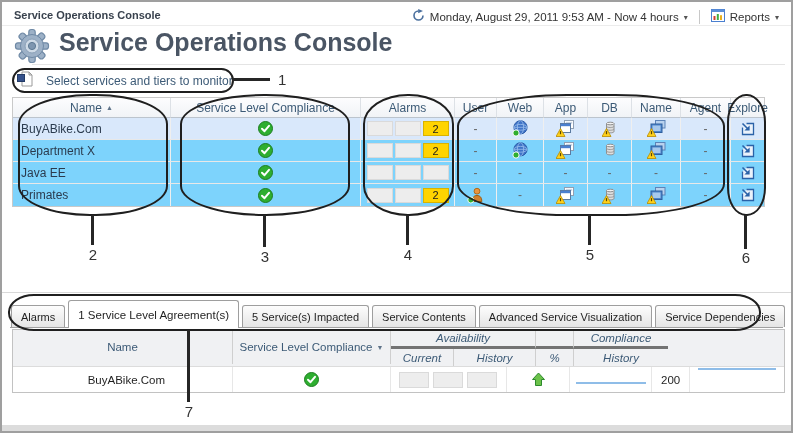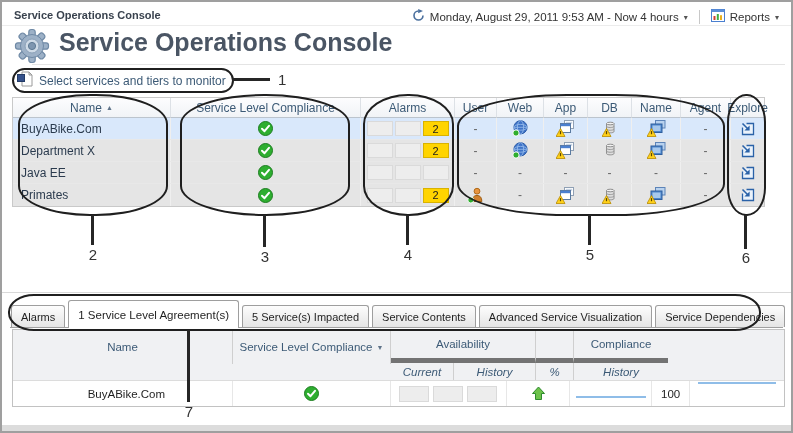--- a/index.html
+++ b/index.html
@@ -13,30 +13,30 @@
   .caret { font-size:8px; color:#555; padding-top:2px; }
   .tb-divider { width:1px; height:14px; background:#c8c8c8; margin:0 6px; }
   .topbar-underline { position:absolute; left:0; right:0; top:23px; height:1px; background:#ececec; }
 
   
   .gear { position:absolute; left:12px; top:26px; }
   .page-title { position:absolute; left:57px; top:26px; font-size:25px; color:#4a5564; white-space:nowrap; }
   .title-underline { position:absolute; left:30px; right:6px; top:62px; height:1px; background:#e4e4e4; }
 
   
-  .select-row { position:absolute; left:15px; top:69px; display:flex; align-items:center; gap:6px; }
+  .select-row { position:absolute; left:15px; top:69px; display:flex; align-items:center; gap:13px; }
   .select-link { font-size:12px; color:#3c5a76; white-space:nowrap; }
 
   
   .mtable { position:absolute; left:10px; top:95px; width:753px; border:1px solid #c9c9c9; background:#fff; font-size:12px; }
   .mt-header { display:flex; height:20px; background:linear-gradient(#fdfdfe,#f0f3f6); color:#3c5a76; }
   .hcell { display:flex; align-items:center; justify-content:center; gap:4px; border-right:1px solid #dde1e6; border-bottom:1px solid #bcc4cd; white-space:nowrap; }
   .hcell:last-child { border-right:none; }
   .sortglyph { font-size:7px; color:#60748a; }
-  .mt-row { display:flex; height:22px; border-bottom:1px solid #e8e8e8; background:#e5e5e5; }
+  .mt-row { display:flex; height:22px; border-bottom:1px solid #e8e8e8; background:#7dd3fc; }
   .mt-row:last-child { border-bottom:none; }
   .mt-row.selected { background:#d9e8fb; }
   .cell { display:flex; align-items:center; justify-content:center; border-right:1px solid #efefef; color:#2b3b4e; overflow:hidden; }
   .cell:last-child { border-right:none; }
   .c-left { justify-content:flex-start; padding-left:8px; }
   .dash { color:#666; }
   .mw0{width:158px}.mw1{width:190px}.mw2{width:94px}.mw3{width:42px}.mw4{width:47px}
   .mw5{width:44px}.mw6{width:44px}.mw7{width:49px}.mw8{width:50px}.mw9{width:33px}
   .abox { width:26px; height:15px; background:#ededed; border:1px solid #dadada; margin:0 1px; display:flex; align-items:center; justify-content:center; font-size:11px; color:#1c1c1c; }
   .abox.warn { background:#ffd400; border-color:#d9b200; }
@@ -49,21 +49,21 @@
          border:1px solid #9e9e9e; border-bottom:none; border-radius:3px 3px 0 0;
          background:linear-gradient(#fdfdfd,#e5e5e5); font-size:11px; color:#1f1f1f; white-space:nowrap; }
   .tab.active { height:28px; margin-bottom:0; background:#fff; position:relative; z-index:3; font-size:11.5px; }
 
   
   .btable { position:absolute; left:10px; top:327px; width:773px; border:1px solid #c2c2c2; background:#fff; font-size:11.5px; }
   .bt-head { display:flex; background:#f0f1f3; color:#3c5a76; }
   .bh { display:flex; align-items:center; justify-content:center; gap:4px; border-right:1px solid #cfcfcf; white-space:nowrap; }
   .bh.span2 { height:34px; }
   .bh-stack { display:flex; flex-direction:column; }
-  .bh-group { height:33px; display:flex; align-items:center; justify-content:center; border-bottom:5px solid #737373; border-right:1px solid #cfcfcf; }
+  .bh-group { height:19px; display:flex; align-items:center; justify-content:center; border-bottom:3px solid #737373; border-right:1px solid #cfcfcf;font-style:italic; }
   .bh-sub { display:flex; height:17px; }
   .bh-sub .bh { height:17px;font-style:italic; }
   .bw0{width:220px}.bw1{width:158px}.bw2{width:117px}.bw3{width:63px}.bw4{width:82px}.bw5{width:38px}.bw6{width:94px}
   .bt-row { display:flex; height:26px; background:#fff; border-top:1px solid #dcdcdc; }
   .btc { display:flex; align-items:center; justify-content:center; border-right:1px solid #e7e7e7; color:#1f1f1f; }
   .btc:last-child { border-right:none; }
   .abox.big { width:30px; height:16px; margin:0 2px; }
   .spark { height:2px; background:#8fbde8; }
   .c-avhist { position:relative; }
   .c-avhist .spark { width:70px; margin-top:6px; }
@@ -478,21 +478,21 @@
           </span>
         </div>
       <div class="btc bw3" id="bt-up">
           <svg width="15" height="15" viewBox="0 0 15 15">
             <path d="M7.5 1 L13.5 7.5 H10.5 V13.5 H4.5 V7.5 H1.5 Z" fill="#6cc24a" stroke="#2d8a2d" stroke-linejoin="round"></path>
           </svg>
         </div>
       <div class="btc bw4 c-avhist">
           <div class="spark"></div>
         </div>
-      <div class="btc bw5">100</div>
+      <div class="btc bw5">200</div>
       <div class="btc bw6 c-cmphist">
           <div class="spark"></div>
         </div>
     </div>
   </div>
 
   <div class="bottom-strip"></div>
 
   <div class="anno oval o1"></div>
   <div class="anno oval o2"></div>

